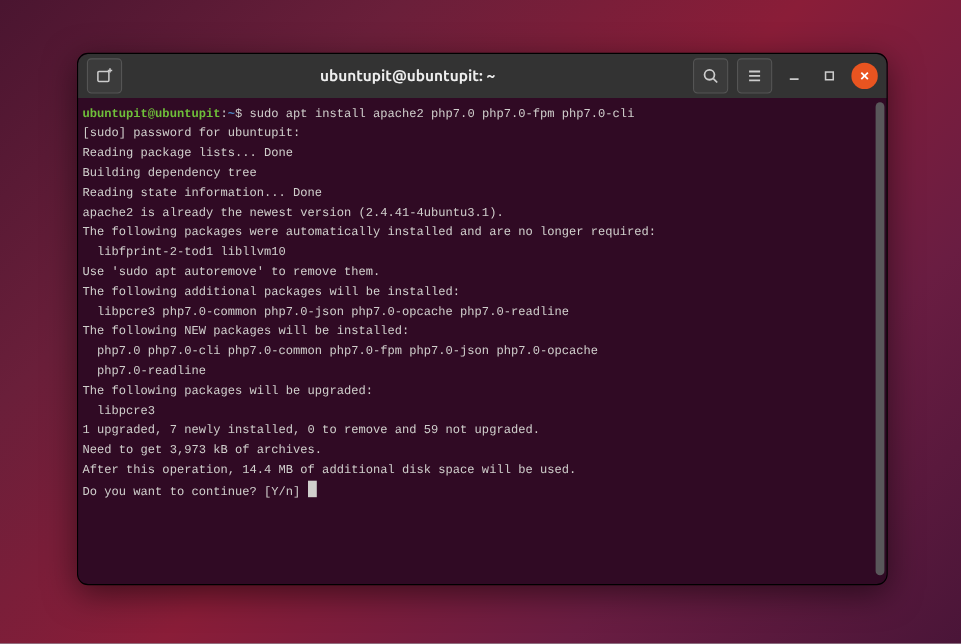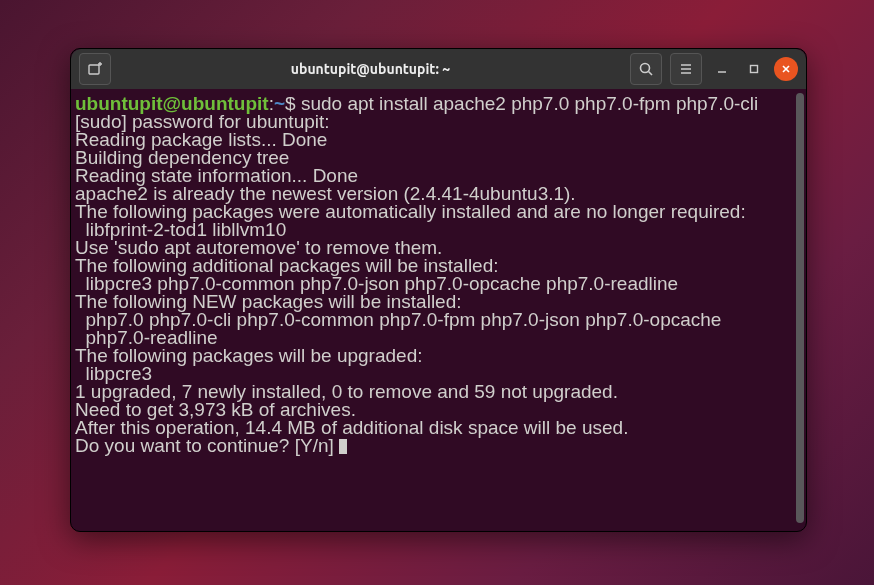--- a/index.html
+++ b/index.html
@@ -80,22 +80,22 @@
     background: #e95420;
     color: #fff;
   }
   .terminal {
     flex: 1;
     position: relative;
     padding: 6px 10px 6px 4px;
     overflow: hidden;
   }
   .terminal-inner {
-    font-family: Liberation Sans, sans-serif;
-    font-size: 19px;
+    font-family: Liberation Mono, monospace;
+    font-size: 11px;
     line-height: 18px;
     color: #d0cfcc;
     white-space: pre;
   }
   .prompt-user { color: #6fbf3a; font-weight: bold; }
   .prompt-sep  { color: #d0cfcc; }
   .prompt-path { color: #4e8ac8; font-weight: bold; }
   .cursor {
     display: inline-block;
     width: 8px;

